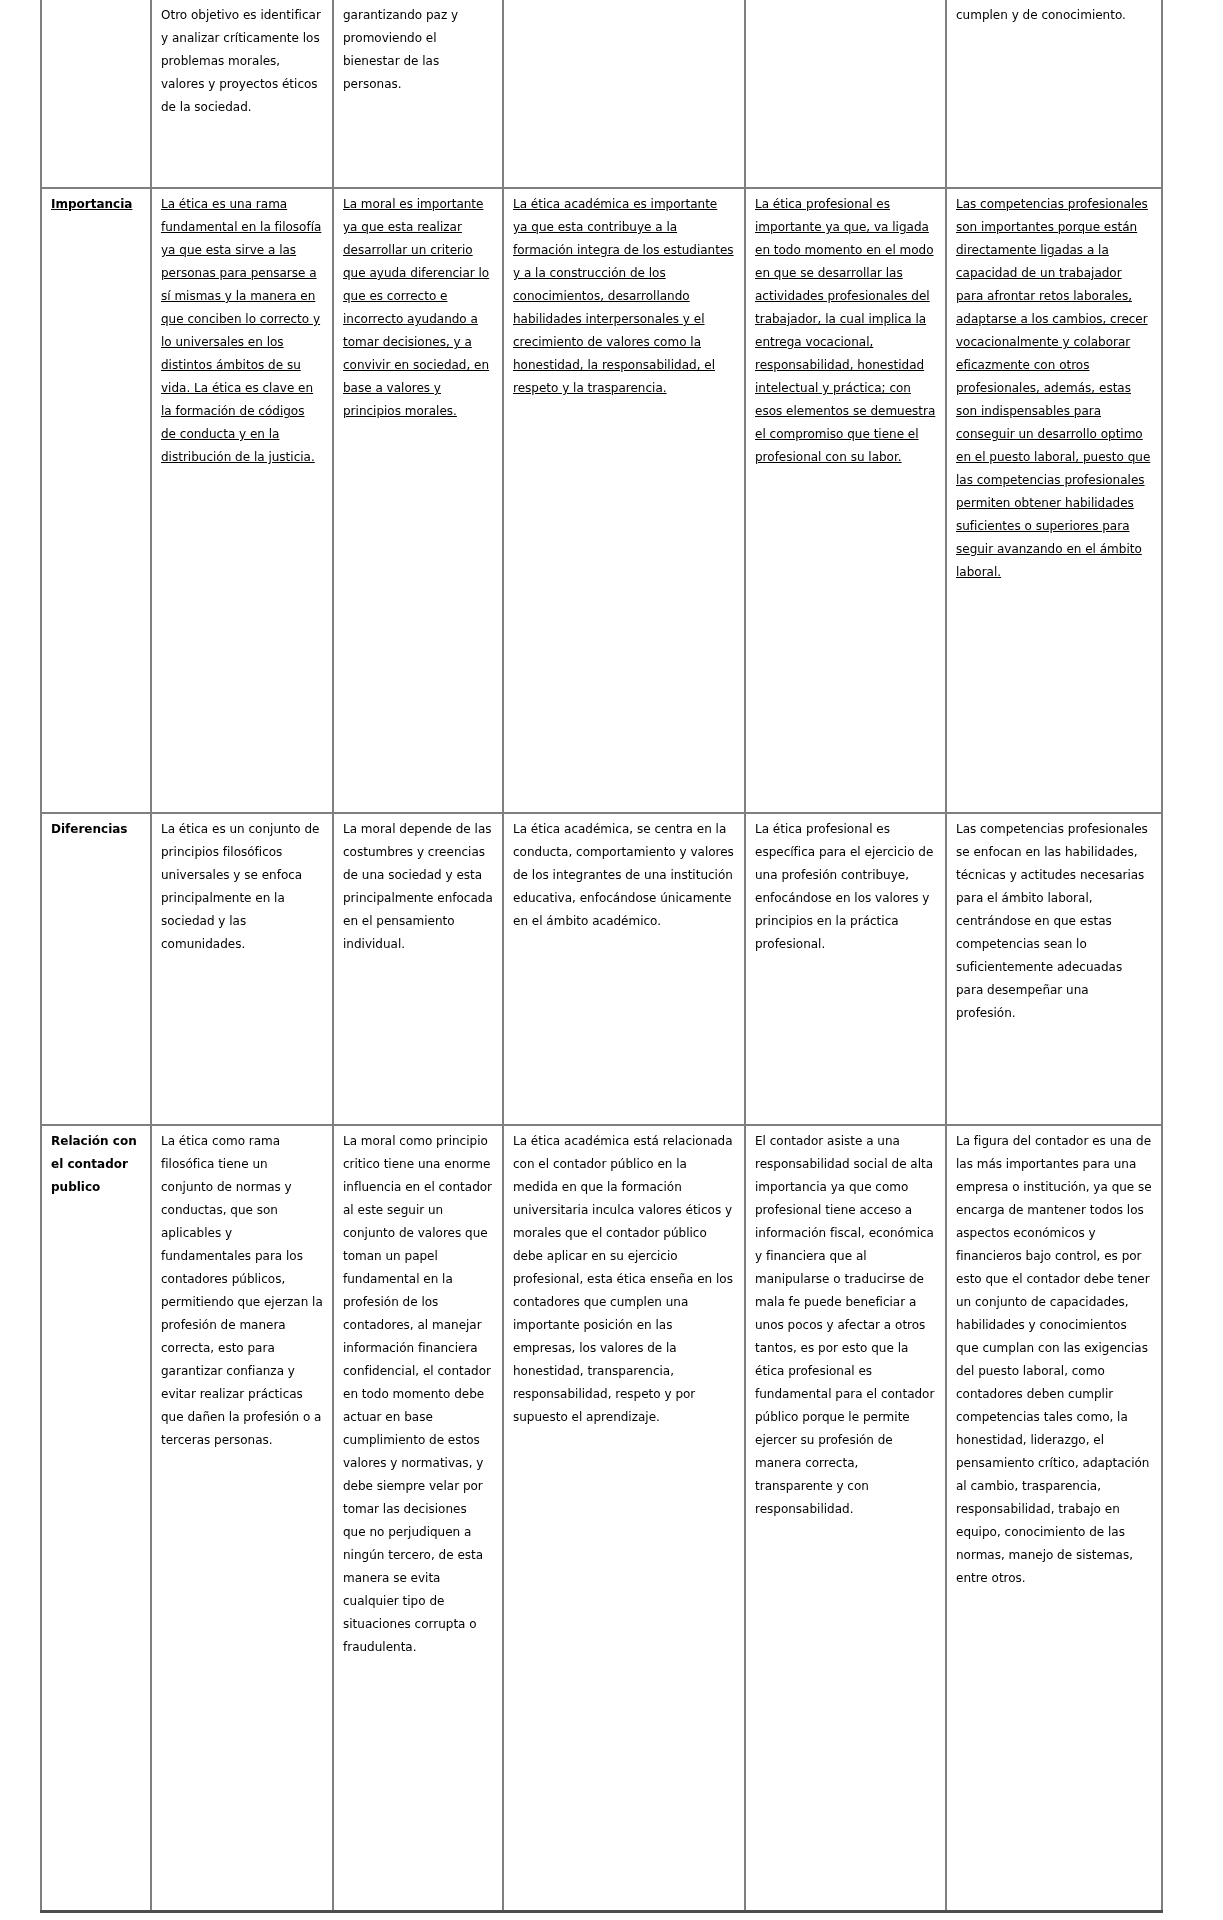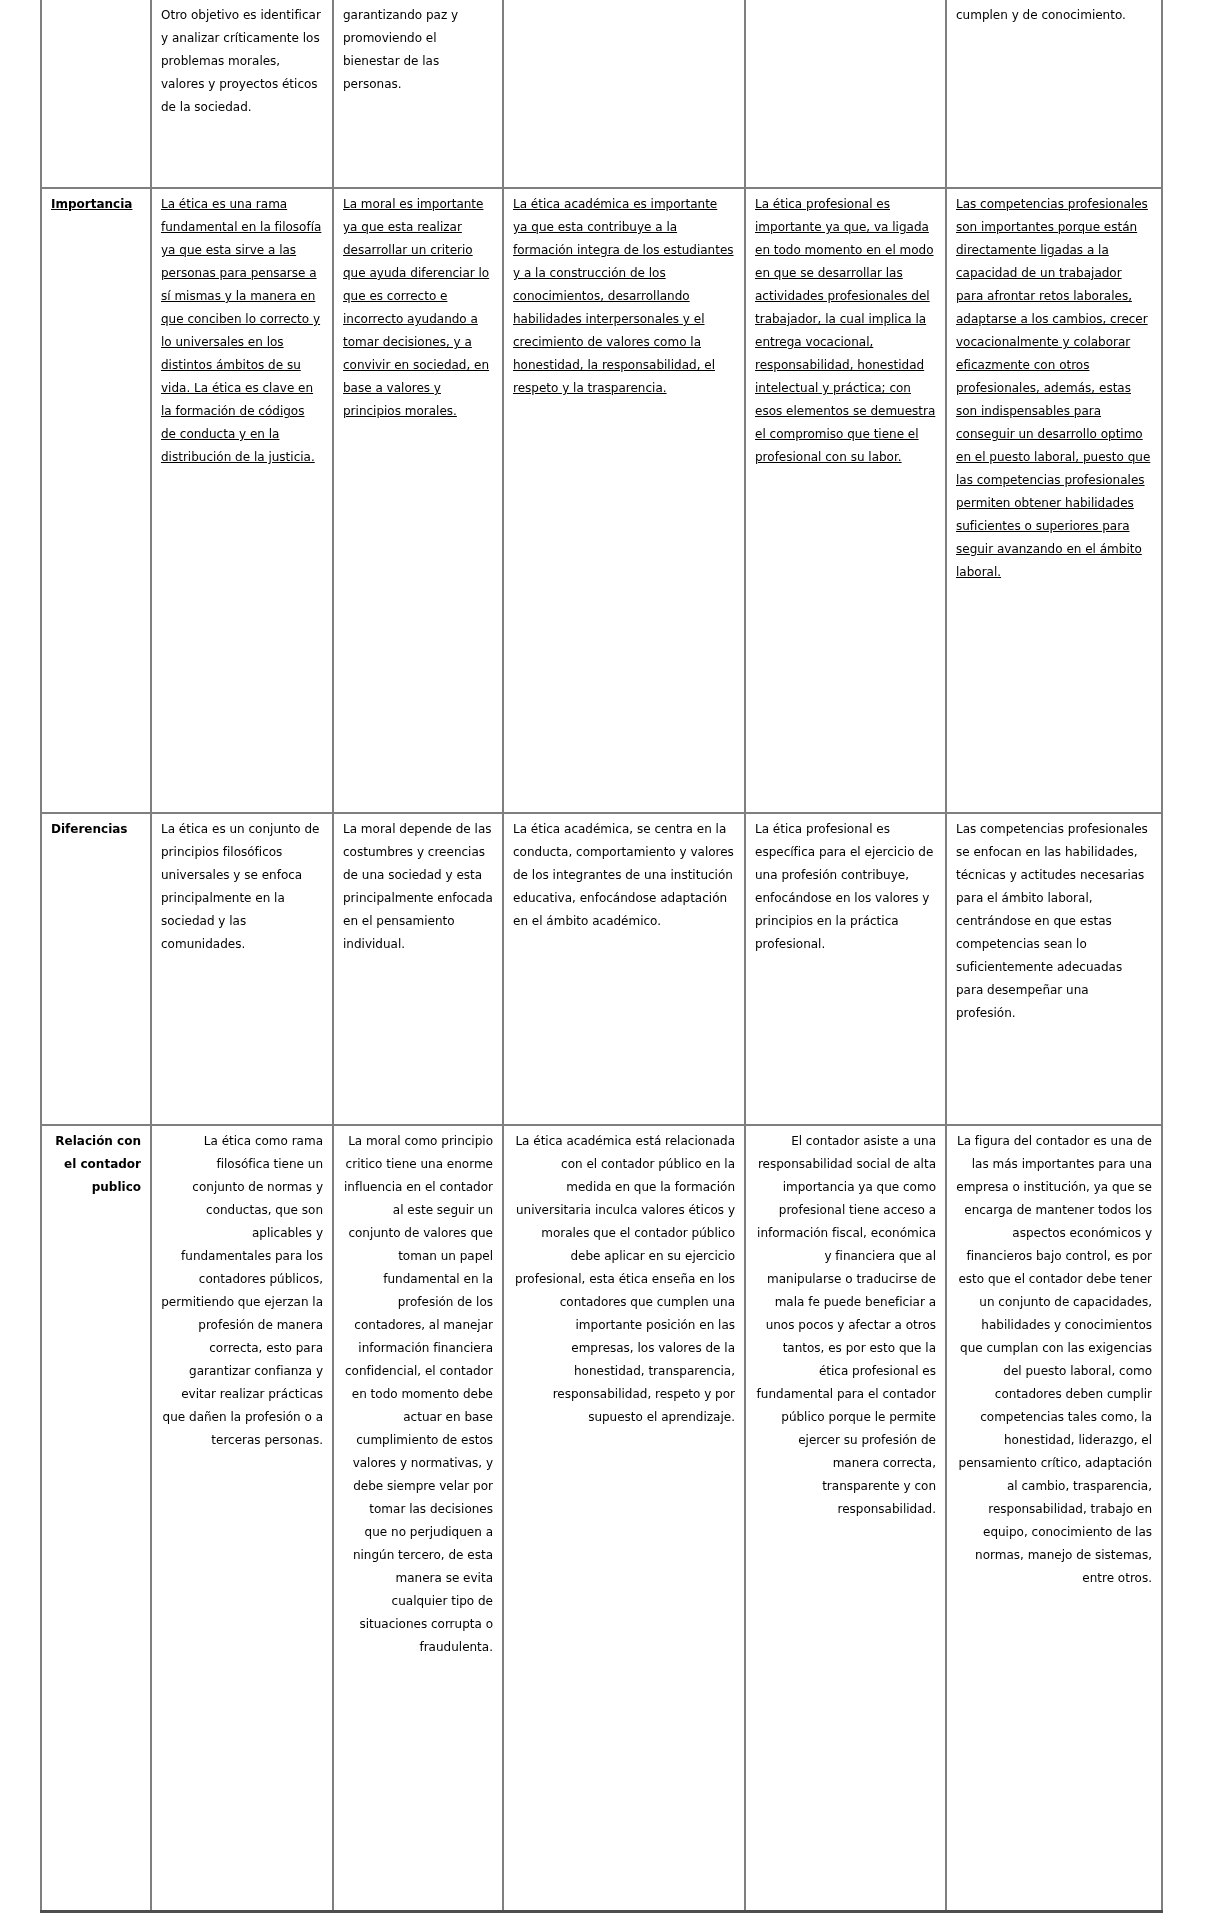--- a/index.html
+++ b/index.html
@@ -36,21 +36,21 @@
     overflow: hidden;
     word-wrap: break-word;
   }
   td.rowlabel {
     font-weight: bold;
     overflow-wrap: anywhere;
   }
   tr.r0 { height: 188px; }
   tr.r1 { height: 625px; text-decoration: underline; }
   tr.r2 { height: 312px; margin-left: 45px; }
-  tr.r3 { height: 786px; text-align: right; }
+  tr.r3 { height: 786px; }
   
   col.c-label { width: 110px; }
   col.c-etica { width: 182px; }
   col.c-moral { width: 170px; }
   col.c-academica { width: 242px; }
   col.c-profesional { width: 201px; }
   col.c-competencias { width: 216px; }
 </style>
 </head>
 <body>
@@ -79,21 +79,21 @@
         <td>La ética es una rama fundamental en la filosofía ya que esta sirve a las personas para pensarse a sí mismas y la manera en que conciben lo correcto y lo universales en los distintos ámbitos de su vida. La ética es clave en la formación de códigos de conducta y en la distribución de la justicia.</td>
         <td>La moral es importante ya que esta realizar desarrollar un criterio que ayuda diferenciar lo que es correcto e incorrecto ayudando a tomar decisiones, y a convivir en sociedad, en base a valores y principios morales.</td>
         <td>La ética académica es importante ya que esta contribuye a la formación integra de los estudiantes y a la construcción de los conocimientos, desarrollando habilidades interpersonales y el crecimiento de valores como la honestidad, la responsabilidad, el respeto y la trasparencia.</td>
         <td>La ética profesional es importante ya que, va ligada en todo momento en el modo en que se desarrollar las actividades profesionales del trabajador, la cual implica la entrega vocacional, responsabilidad, honestidad intelectual y práctica; con esos elementos se demuestra el compromiso que tiene el profesional con su labor.</td>
         <td>Las competencias profesionales son importantes porque están directamente ligadas a la capacidad de un trabajador para afrontar retos laborales, adaptarse a los cambios, crecer vocacionalmente y colaborar eficazmente con otros profesionales, además, estas son indispensables para conseguir un desarrollo optimo en el puesto laboral, puesto que las competencias profesionales permiten obtener habilidades suficientes o superiores para seguir avanzando en el ámbito laboral.</td>
       </tr>
       <tr class="r2">
         <td class="rowlabel">Diferencias</td>
         <td>La ética es un conjunto de principios filosóficos universales y se enfoca principalmente en la sociedad y las comunidades.</td>
         <td>La moral depende de las costumbres y creencias de una sociedad y esta principalmente enfocada en el pensamiento individual.</td>
-        <td>La ética académica, se centra en la conducta, comportamiento y valores de los integrantes de una institución educativa, enfocándose adaptación en el ámbito académico.</td>
+        <td>La ética académica, se centra en la conducta, comportamiento y valores de los integrantes de una institución educativa, enfocándose únicamente en el ámbito académico.</td>
         <td>La ética profesional es específica para el ejercicio de una profesión contribuye, enfocándose en los valores y principios en la práctica profesional.</td>
         <td>Las competencias profesionales se enfocan en las habilidades, técnicas y actitudes necesarias para el ámbito laboral, centrándose en que estas competencias sean lo suficientemente adecuadas para desempeñar una profesión.</td>
       </tr>
       <tr class="r3">
         <td class="rowlabel">Relación con el contador publico</td>
         <td>La ética como rama filosófica tiene un conjunto de normas y conductas, que son aplicables y fundamentales para los contadores públicos, permitiendo que ejerzan la profesión de manera correcta, esto para garantizar confianza y evitar realizar prácticas que dañen la profesión o a terceras personas.</td>
         <td>La moral como principio critico tiene una enorme influencia en el contador al este seguir un conjunto de valores que toman un papel fundamental en la profesión de los contadores, al manejar información financiera confidencial, el contador en todo momento debe actuar en base cumplimiento de estos valores y normativas, y debe siempre velar por tomar las decisiones que no perjudiquen a ningún tercero, de esta manera se evita cualquier tipo de situaciones corrupta o fraudulenta.</td>
         <td>La ética académica está relacionada con el contador público en la medida en que la formación universitaria inculca valores éticos y morales que el contador público debe aplicar en su ejercicio profesional, esta ética enseña en los contadores que cumplen una importante posición en las empresas, los valores de la honestidad, transparencia, responsabilidad, respeto y por supuesto el aprendizaje.</td>
         <td>El contador asiste a una responsabilidad social de alta importancia ya que como profesional tiene acceso a información fiscal, económica y financiera que al manipularse o traducirse de mala fe puede beneficiar a unos pocos y afectar a otros tantos, es por esto que la ética profesional es fundamental para el contador público porque le permite ejercer su profesión de manera correcta, transparente y con responsabilidad.</td>
         <td>La figura del contador es una de las más importantes para una empresa o institución, ya que se encarga de mantener todos los aspectos económicos y financieros bajo control, es por esto que el contador debe tener un conjunto de capacidades, habilidades y conocimientos que cumplan con las exigencias del puesto laboral, como contadores deben cumplir competencias tales como, la honestidad, liderazgo, el pensamiento crítico, adaptación al cambio, trasparencia, responsabilidad, trabajo en equipo, conocimiento de las normas, manejo de sistemas, entre otros.</td>

